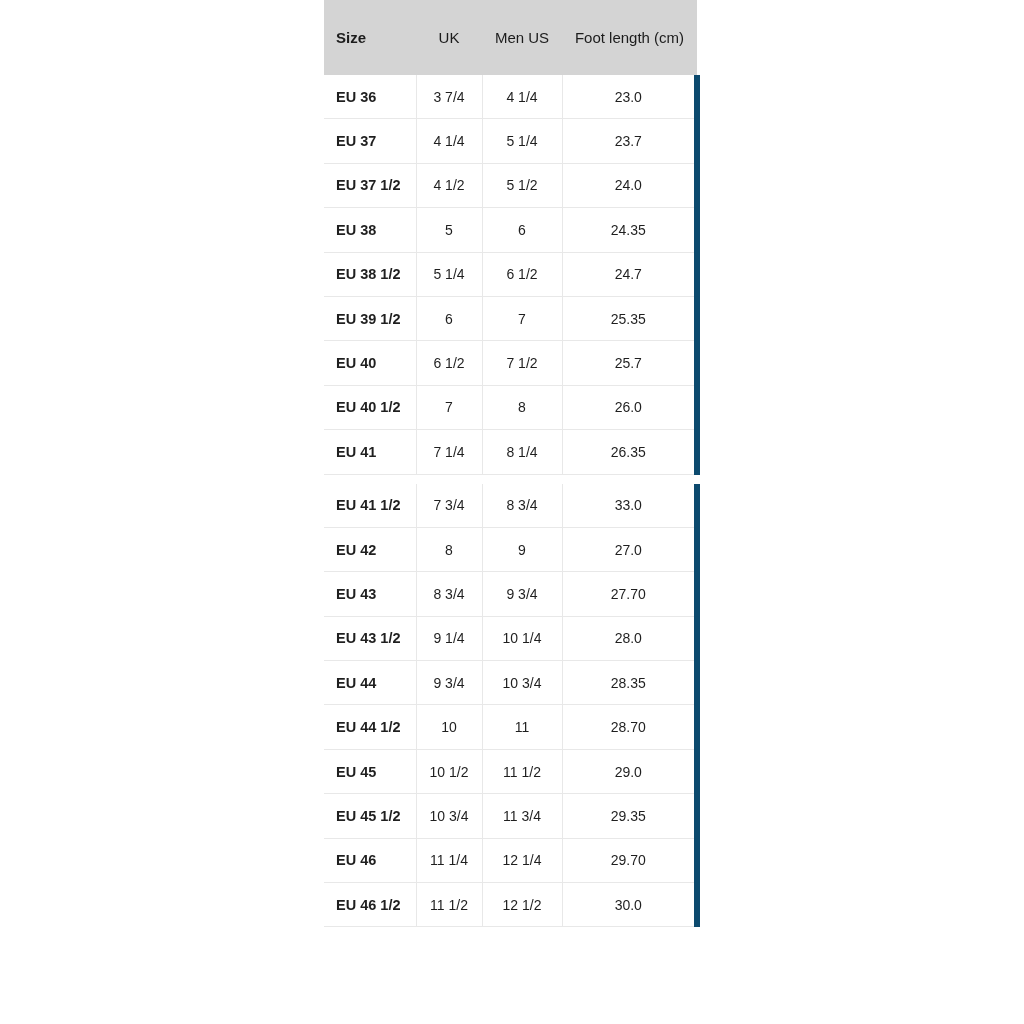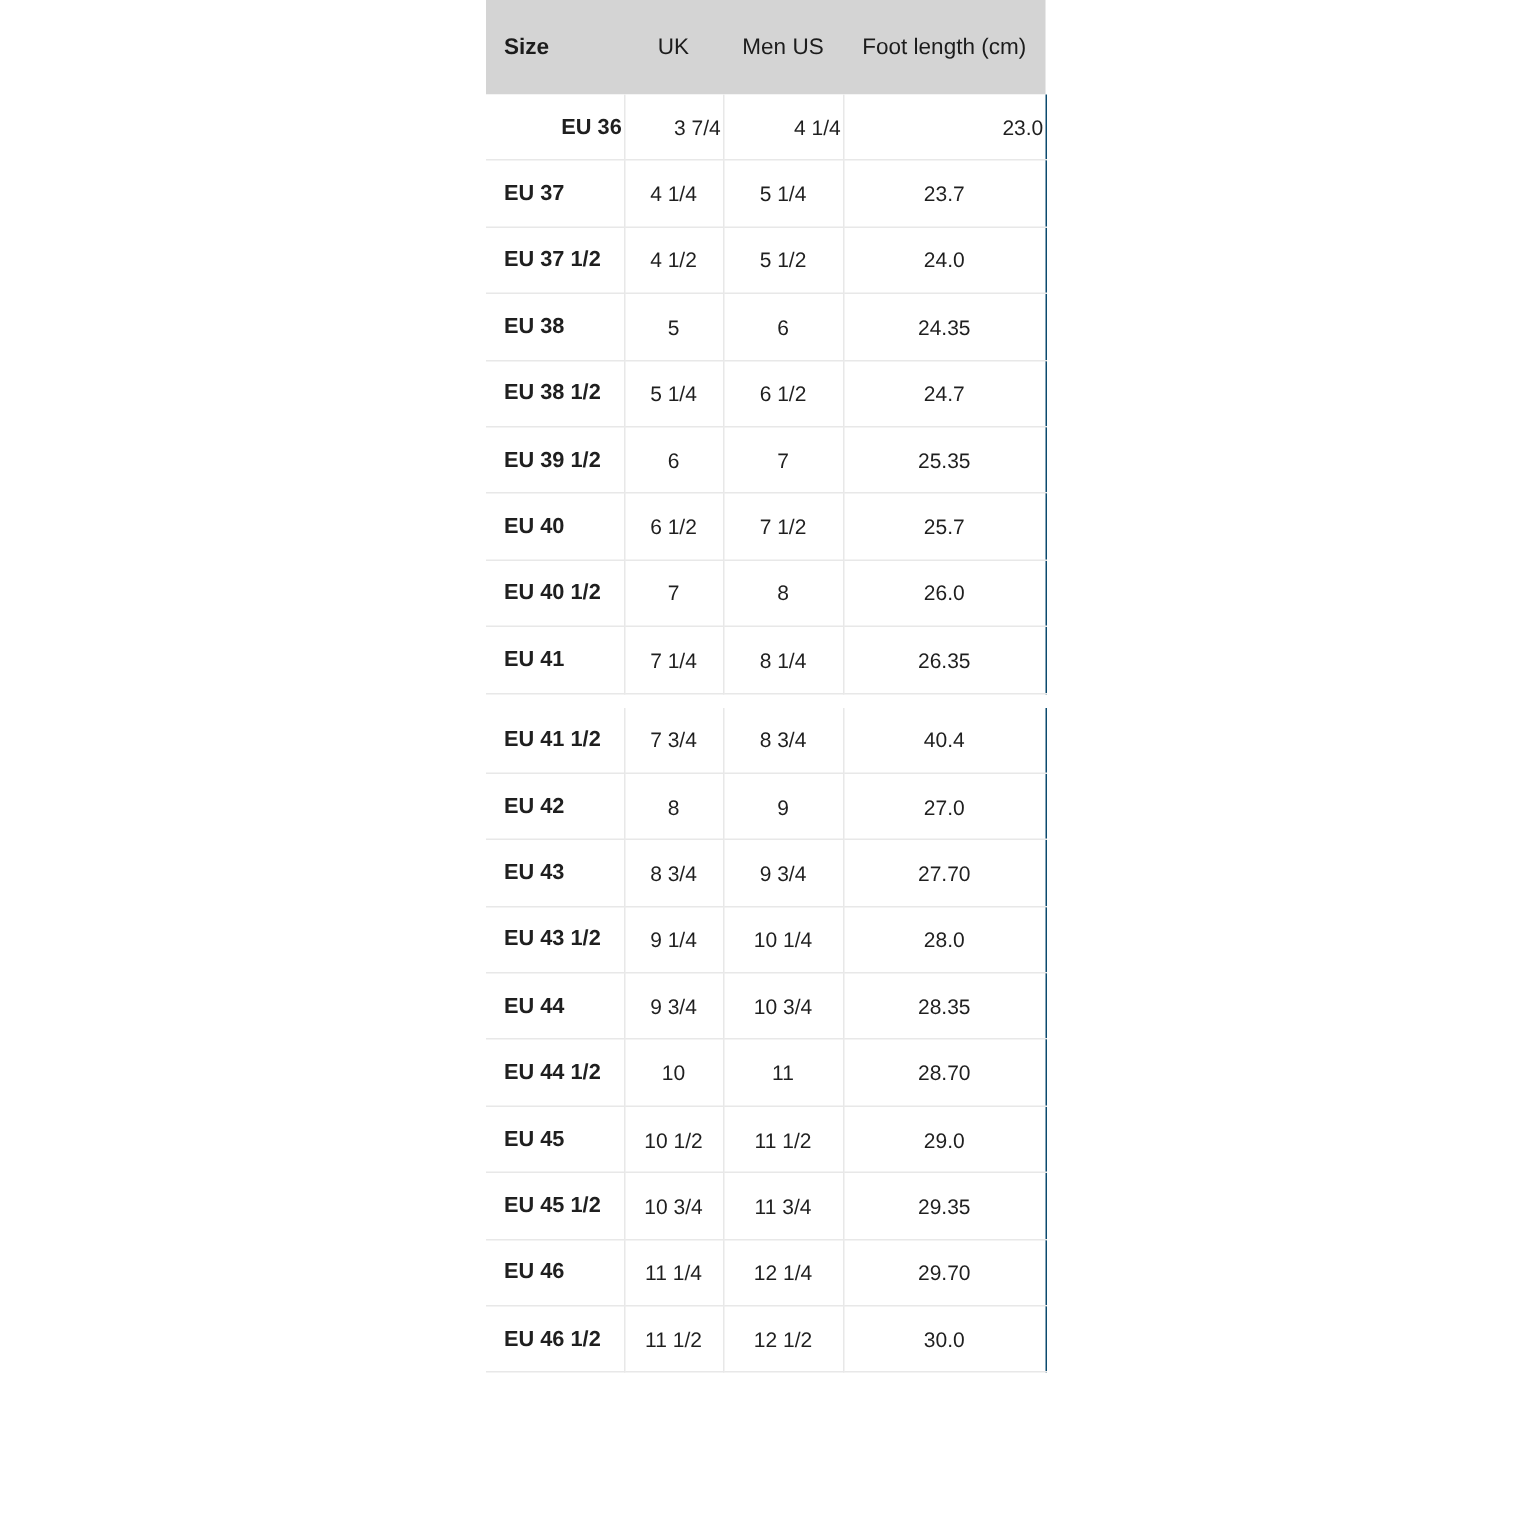--- a/index.html
+++ b/index.html
@@ -32,21 +32,21 @@
     background: #ffffff;
   }
 
   #size-chart col.c-size { width: 92px; }
   #size-chart col.c-uk   { width: 66px; }
   #size-chart col.c-us   { width: 80px; }
   #size-chart col.c-foot { width: 135px; }
 
   thead th {
     background: #d4d4d4;
-    height: 63px;
+    height: 75px;
     padding: 0 0 0 0;
     font-size: 15px;
     font-weight: normal;
     color: #1c1c1c;
     text-align: center;
     vertical-align: middle;
     border: none;
     white-space: nowrap;
   }
   thead th.head-size {
@@ -60,31 +60,30 @@
     font-size: 14px;
     color: #1f1f1f;
     text-align: center;
     vertical-align: middle;
     border-bottom: 1px solid #e8e8e8;
     border-right: 1px solid #e8e8e8;
     background: #ffffff;
     white-space: nowrap;
   }
   tbody td:last-child {
-    border-right: 1px solid #0c4a6e;
+    border-right: 6px solid #0c4a6e;
   }
   tbody td.cell-size {
     font-weight: bold;
     text-align: left;
     padding-left: 12px;
     font-size: 14.5px;
   }
   tbody tr:first-child td {
     border-top: none;
-    text-align: right;
   }
 
   
   tbody tr.section-end td {
     border-bottom: 1px solid #e8e8e8;
   }
   tbody tr.section-gap td {
     height: 9px;
     border: none;
     background: #ffffff;
@@ -168,21 +167,21 @@
           <td>8 1/4</td>
           <td>26.35</td>
         </tr>
         <tr class="section-gap">
           <td colspan="4"></td>
         </tr>
         <tr>
           <td class="cell-size">EU 41 1/2</td>
           <td>7 3/4</td>
           <td>8 3/4</td>
-          <td>40.4</td>
+          <td>33.0</td>
         </tr>
         <tr>
           <td class="cell-size">EU 42</td>
           <td>8</td>
           <td>9</td>
           <td>27.0</td>
         </tr>
         <tr>
           <td class="cell-size">EU 43</td>
           <td>8 3/4</td>

